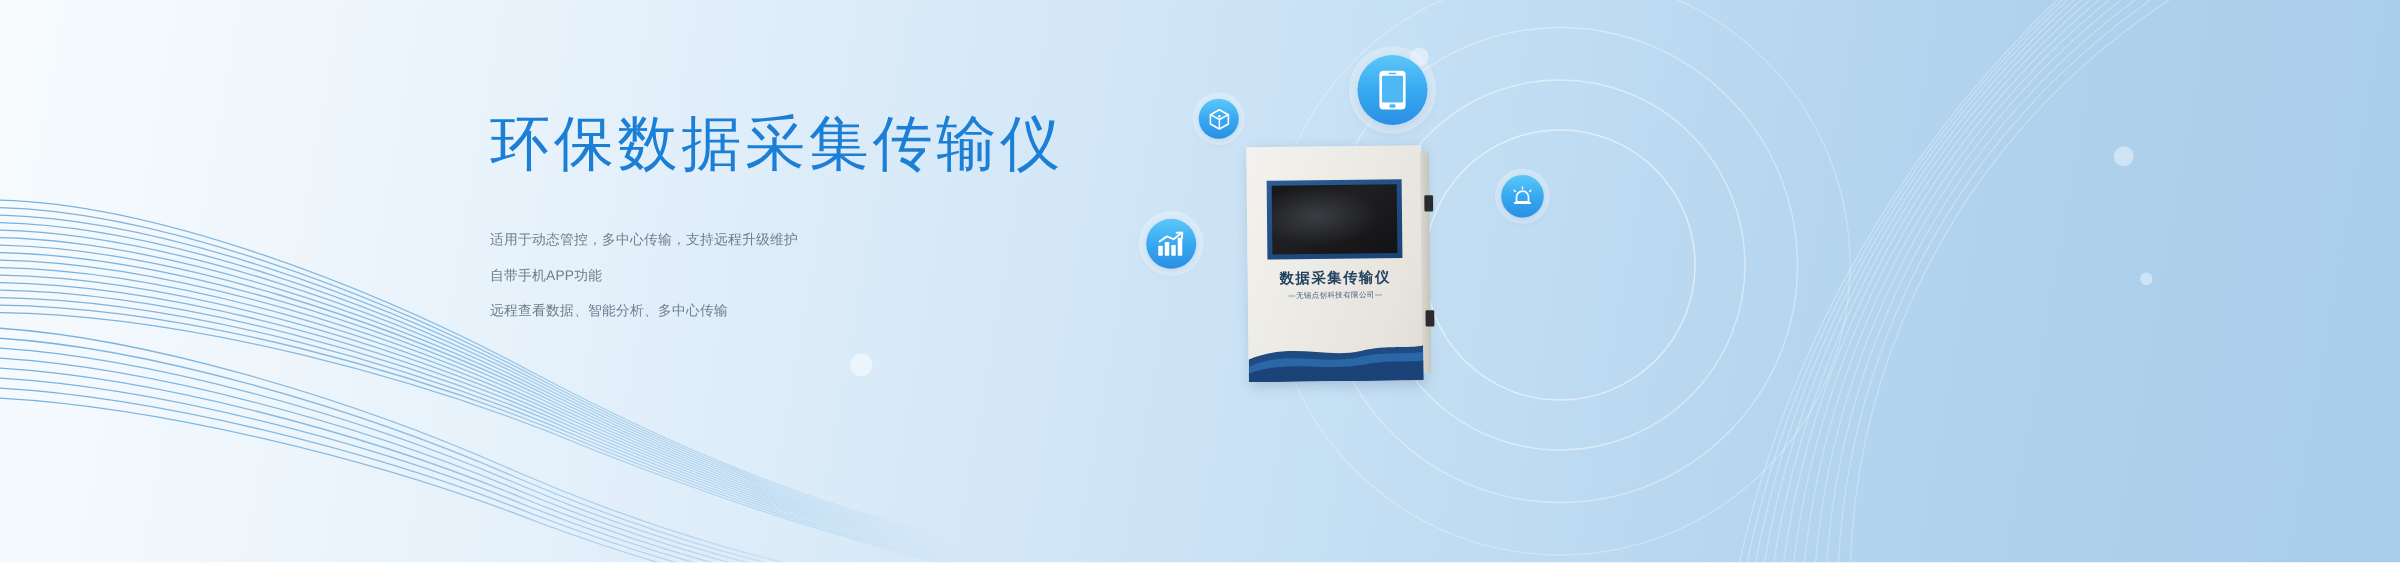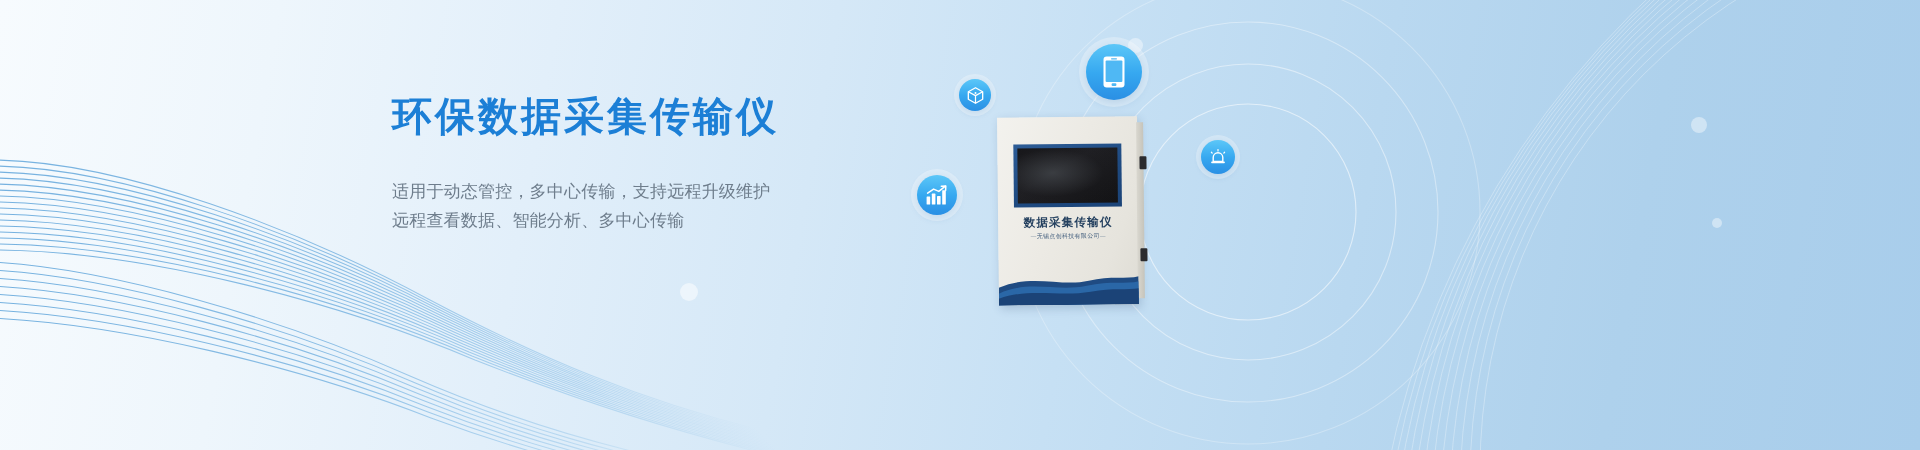--- a/index.html
+++ b/index.html
@@ -36,30 +36,30 @@
   .bg-layer svg { display: block; width: 1920px; height: 450px; }
 
   
   .copy {
     position: absolute;
     left: 392px;
     top: 92px;
     width: 640px;
   }
   .headline {
-    font-size: 40px;
+    font-size: 48px;
     line-height: 48px;
     letter-spacing: 3px;
     color: #1c7fd6;
-    font-weight: 700;
+    font-weight: 400;
     margin: 0 0 38px 0;
     white-space: nowrap;
   }
   .sub-line {
-    font-size: 17px;
+    font-size: 11px;
     line-height: 28.5px;
     letter-spacing: 0.2px;
     color: #6e7d8c;
     font-weight: 400;
     white-space: nowrap;
   }
 
   
   .device-stage {
     position: absolute;
@@ -256,20 +256,21 @@
   </div>
 
   <div class="soft-dot" style="left:1128px; top:38px; width:15px; height:15px;"></div>
   <div class="soft-dot" style="left:1691px; top:117px; width:16px; height:16px;"></div>
   <div class="soft-dot" style="left:680px; top:283px; width:18px; height:18px; background:rgba(255,255,255,0.5);"></div>
   <div class="soft-dot" style="left:1712px; top:218px; width:10px; height:10px;"></div>
 
   <div class="copy">
     <h1 class="headline">环保数据采集传输仪</h1>
     <div class="sub-line">适用于动态管控，多中心传输，支持远程升级维护</div>
+    <div class="sub-line">自带手机APP功能</div>
     <div class="sub-line">远程查看数据、智能分析、多中心传输</div>
   </div>
 
   <div class="device-stage">
 
     <div class="device">
       <div class="device-body"></div>
       <div class="device-side"></div>
       <div class="hinge top"></div>
       <div class="hinge bottom"></div>

